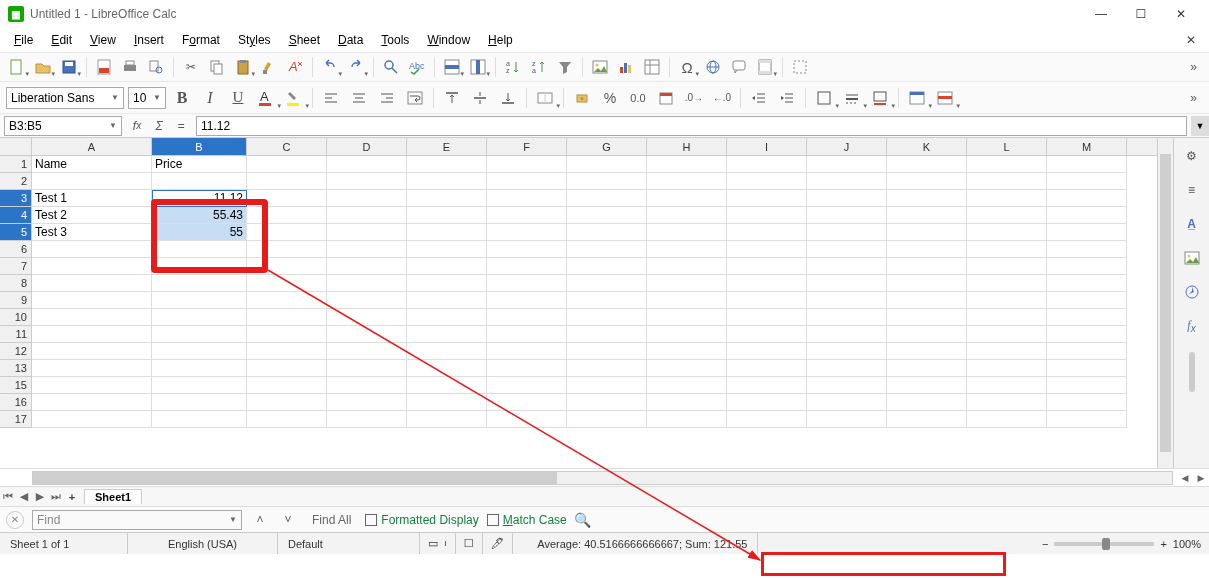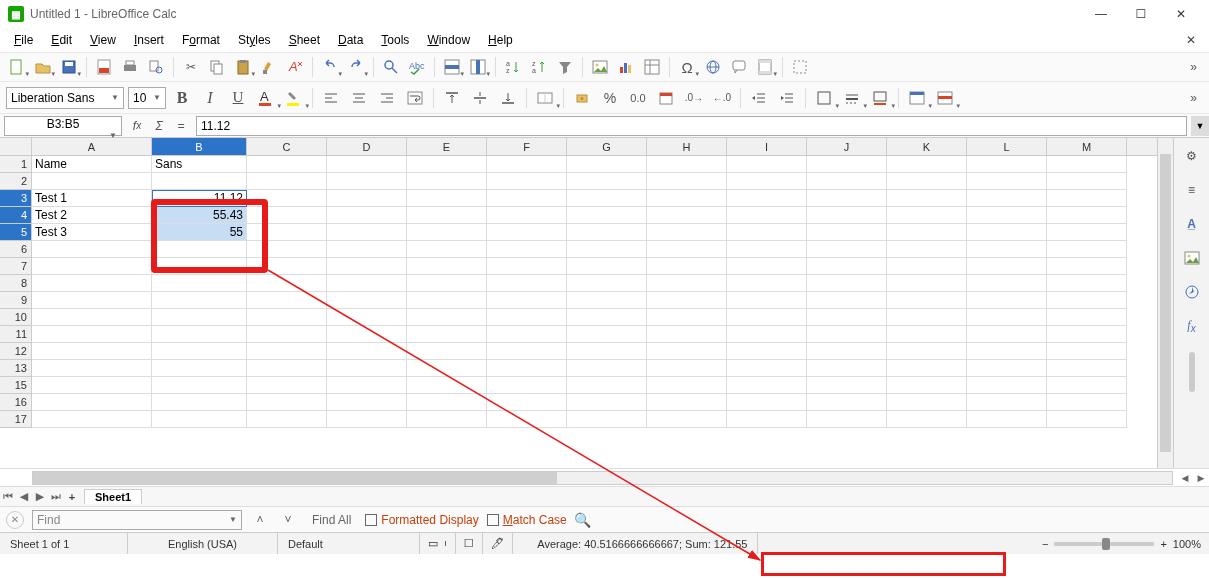--- a/index.html
+++ b/index.html
@@ -29,21 +29,21 @@
 .toolbar2 .combo { height: 22px; border: 1px solid #aaa; background: #fff; display: flex; align-items: center; padding: 0 4px; font-size: 12px; }
 .toolbar2 .combo .drop { margin-left: auto; font-size: 8px; color: #666; padding-left: 4px; }
 .toolbar2 .fontname { width: 118px; }
 .toolbar2 .fontsize { width: 38px; }
 .toolbar2 .tbbtn { width: 24px; height: 24px; display: flex; align-items: center; justify-content: center; color: #555; position: relative;}
 .toolbar2 .tbbtn.small-drop::after { content: "▾"; font-size: 7px; position: absolute; right: -3px; bottom: 0; color: #666; }
 .toolbar2 .sep { width: 1px; height: 20px; background: #ddd; margin: 0 2px; }
 
 
 .formulabar { height: 24px; display: flex; align-items: center; border-bottom: 1px solid #ccc; background: #fafafa; }
-.formulabar .nameBox { width: 118px; height: 20px; border: 1px solid #aaa; background: #fff; margin: 0 4px; padding: 0 4px; font-size: 12px; display:flex; align-items:center;flex-direction:column;}
+.formulabar .nameBox { width: 118px; height: 20px; border: 1px solid #aaa; background: #fff; margin: 0 4px; padding: 0 4px; font-size: 12px; display:flex; align-items:center;}
 .formulabar .nameBox .drop { margin-left: auto; font-size: 8px; color: #666; }
 .formulabar .fxbtn { width: 22px; height: 20px; display: flex; align-items: center; justify-content: center; color: #555; font-style: italic;}
 .formulabar .input { flex: 1; height: 20px; border: 1px solid #aaa; background: #fff; margin: 0 4px; padding: 0 4px; font-size: 12px; display:flex;align-items:center;}
 .formulabar .expand { width: 18px; text-align: center; background:#ddd; height:20px; display:flex;align-items:center;justify-content:center;font-size:9px;}
 
 
 .sheetwrap { position: relative; height: 330px; display: flex; }
 .grid { flex: 1; overflow: hidden; position: relative; }
 .colheaders { display: flex; height: 18px; background: #f0f0f0; border-bottom: 1px solid #ccc; }
 .corner { width: 32px; height: 18px; background: #f0f0f0; border-right: 1px solid #ccc; border-bottom: 1px solid #ccc; }
@@ -80,21 +80,21 @@
 .tabsrow .navbtn { width: 16px; text-align: center; color: #666; }
 .tabsrow .addtab { width: 16px; text-align: center; font-weight: bold; color: #444;}
 .tabsrow .tab { border: 1px solid #ccc; border-bottom: none; padding: 1px 10px; background: #fff; margin-left: 4px; font-weight: bold;}
 
 
 .findbar { height: 26px; display: flex; align-items: center; gap: 8px; padding: 0 6px; border-top: 1px solid #ddd; background: #fafafa; font-size: 12px; }
 .findbar .closefind { width: 18px; height:18px; border:1px solid #ccc; border-radius:50%; display:flex;align-items:center;justify-content:center;color:#888;font-size:10px;}
 .findbar .findinput { width: 210px; height: 20px; border: 1px solid #aaa; padding: 0 4px; color: #888; display:flex;align-items:center;}
 .findbar .findinput .drop { margin-left:auto; font-size:8px;color:#666;}
 .findbar .arrowbtn { width: 20px; text-align:center; color:#666;}
-.findbar .chk { display: flex; align-items: center; gap: 4px; color: #c2410c;}
+.findbar .chk { display: flex; align-items: center; gap: 4px; color: #15803d;}
 .findbar .chk .box { width: 12px; height: 12px; border: 1px solid #666;}
 .findbar .searchicon{font-size:14px;color:#5a8dc8;}
 
 
 .statusbar { height: 22px; display: flex; align-items: center; border-top: 1px solid #ccc; background: #f3f3f3; font-size: 11px; color: #333; }
 .statusbar .seg { padding: 0 10px; border-right: 1px solid #ccc; height: 100%; display: flex; align-items: center; }
 .statusbar .zoom { margin-left: auto; display: flex; align-items: center; gap: 6px; padding: 0 8px;}
 .statusbar .zoom .slider { width: 100px; height: 4px; background: #ccc; position: relative;}
 .statusbar .zoom .slider .mid { position:absolute; left:50%; top:-3px; width:1px; height:10px; background:#888;}
 .statusbar .zoom .slider .knob { position:absolute; left:48%; top:-4px; width:8px; height:12px; background:#888; border-radius:2px;}
@@ -494,21 +494,21 @@
       <div class="colh colw-I">I</div>
       <div class="colh colw-J">J</div>
       <div class="colh colw-K">K</div>
       <div class="colh colw-L">L</div>
       <div class="colh colw-M">M</div>
     </div>
     <div id="rows-container">
         <div class="row">
           <div class="rowh">1</div>
           <div class="cell colw-A" style="width: 120px;">Name</div>
-          <div class="cell colw-B" style="width: 95px;">Sans</div>
+          <div class="cell colw-B" style="width: 95px;">Price</div>
           <div class="cell colw-C" style="width: 80px;"></div>
           <div class="cell colw-D" style="width: 80px;"></div>
           <div class="cell colw-E" style="width: 80px;"></div>
           <div class="cell colw-F" style="width: 80px;"></div>
           <div class="cell colw-G" style="width: 80px;"></div>
           <div class="cell colw-H" style="width: 80px;"></div>
           <div class="cell colw-I" style="width: 80px;"></div>
           <div class="cell colw-J" style="width: 80px;"></div>
           <div class="cell colw-K" style="width: 80px;"></div>
           <div class="cell colw-L" style="width: 80px;"></div>

